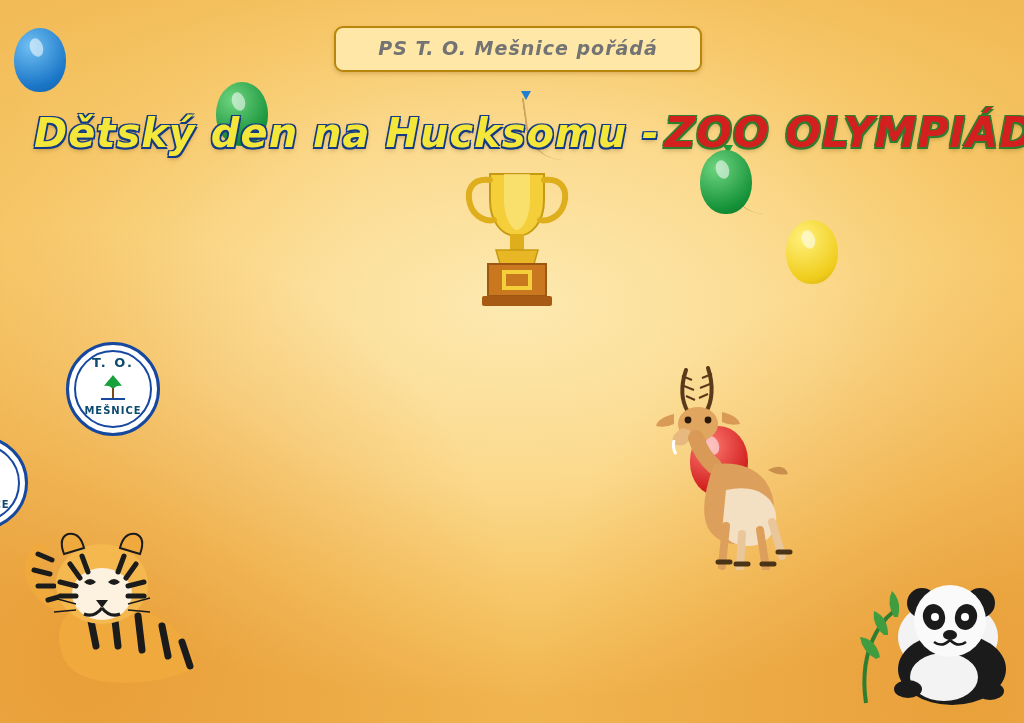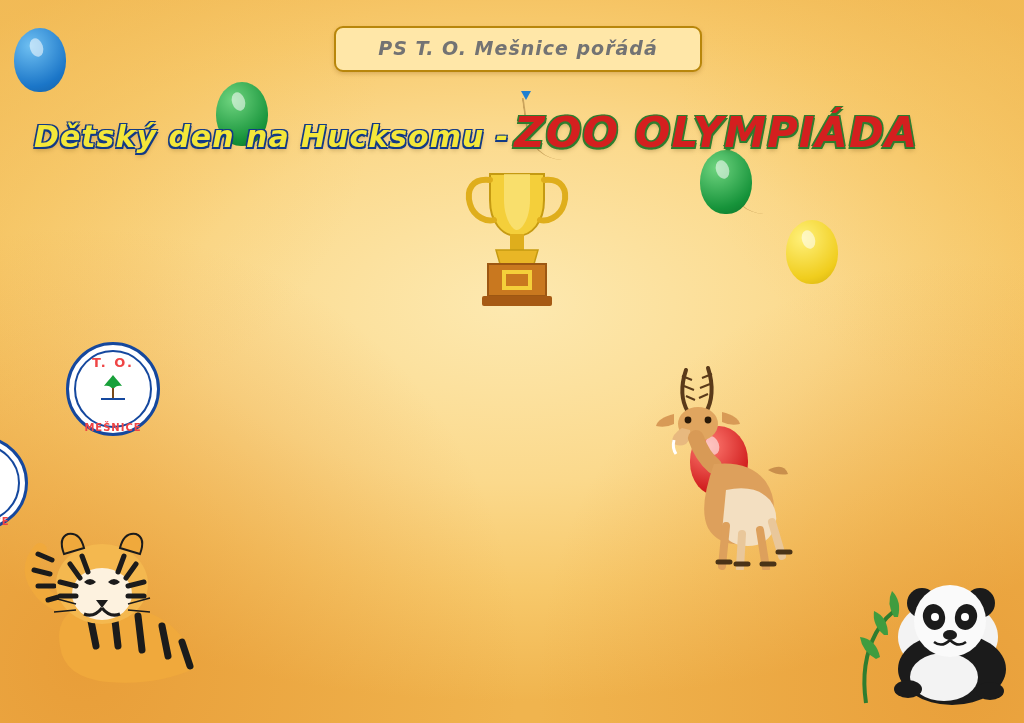--- a/index.html
+++ b/index.html
@@ -41,26 +41,26 @@
   }
   .logo .ring {
     position: absolute; inset: 5px;
     border-radius: 50%;
     border: 2px solid #15489e;
   }
   .logo .top-txt, .logo .bot-txt {
     position: absolute;
     left: 0; right: 0;
     text-align: center;
-    color: #ef4444;
+    color: #0c4a6e;
     font-weight: bold;
     font-family: "DejaVu Sans", sans-serif;
   }
   .logo .top-txt { top: 10px; font-size: 13px; letter-spacing: 2px; }
-  .logo .bot-txt { bottom: 0; font-size: 10px; letter-spacing: 1px; }
+  .logo .bot-txt { bottom: 17px; font-size: 10px; letter-spacing: 1px; }
   .logo .emblem {
     position: absolute;
     left: 50%; top: 50%;
     transform: translate(-50%,-50%);
   }
   #logo-left  { left: 66px; top: 16px; }
   #logo-right { right: 66px; top: 16px; }
 
   
   .balloon { position: absolute; }
@@ -128,21 +128,21 @@
   }
 
   
   #title-wrap {
     position: absolute;
     left: 34px; top: 108px;
     width: 960px;
     white-space: nowrap;
   }
   .title-a, .title-b {
-    font-size: 30px;
+    font-size: 40px;
     font-weight: bold;
     font-style: italic;
     font-family: "DejaVu Sans", sans-serif;
     letter-spacing: 1px;
   }
   .title-a {
     color: #f4e73a;
     text-shadow:
       -1.5px -1.5px 0 #123a86, 1.5px -1.5px 0 #123a86,
       -1.5px 1.5px 0 #123a86, 1.5px 1.5px 0 #123a86,

